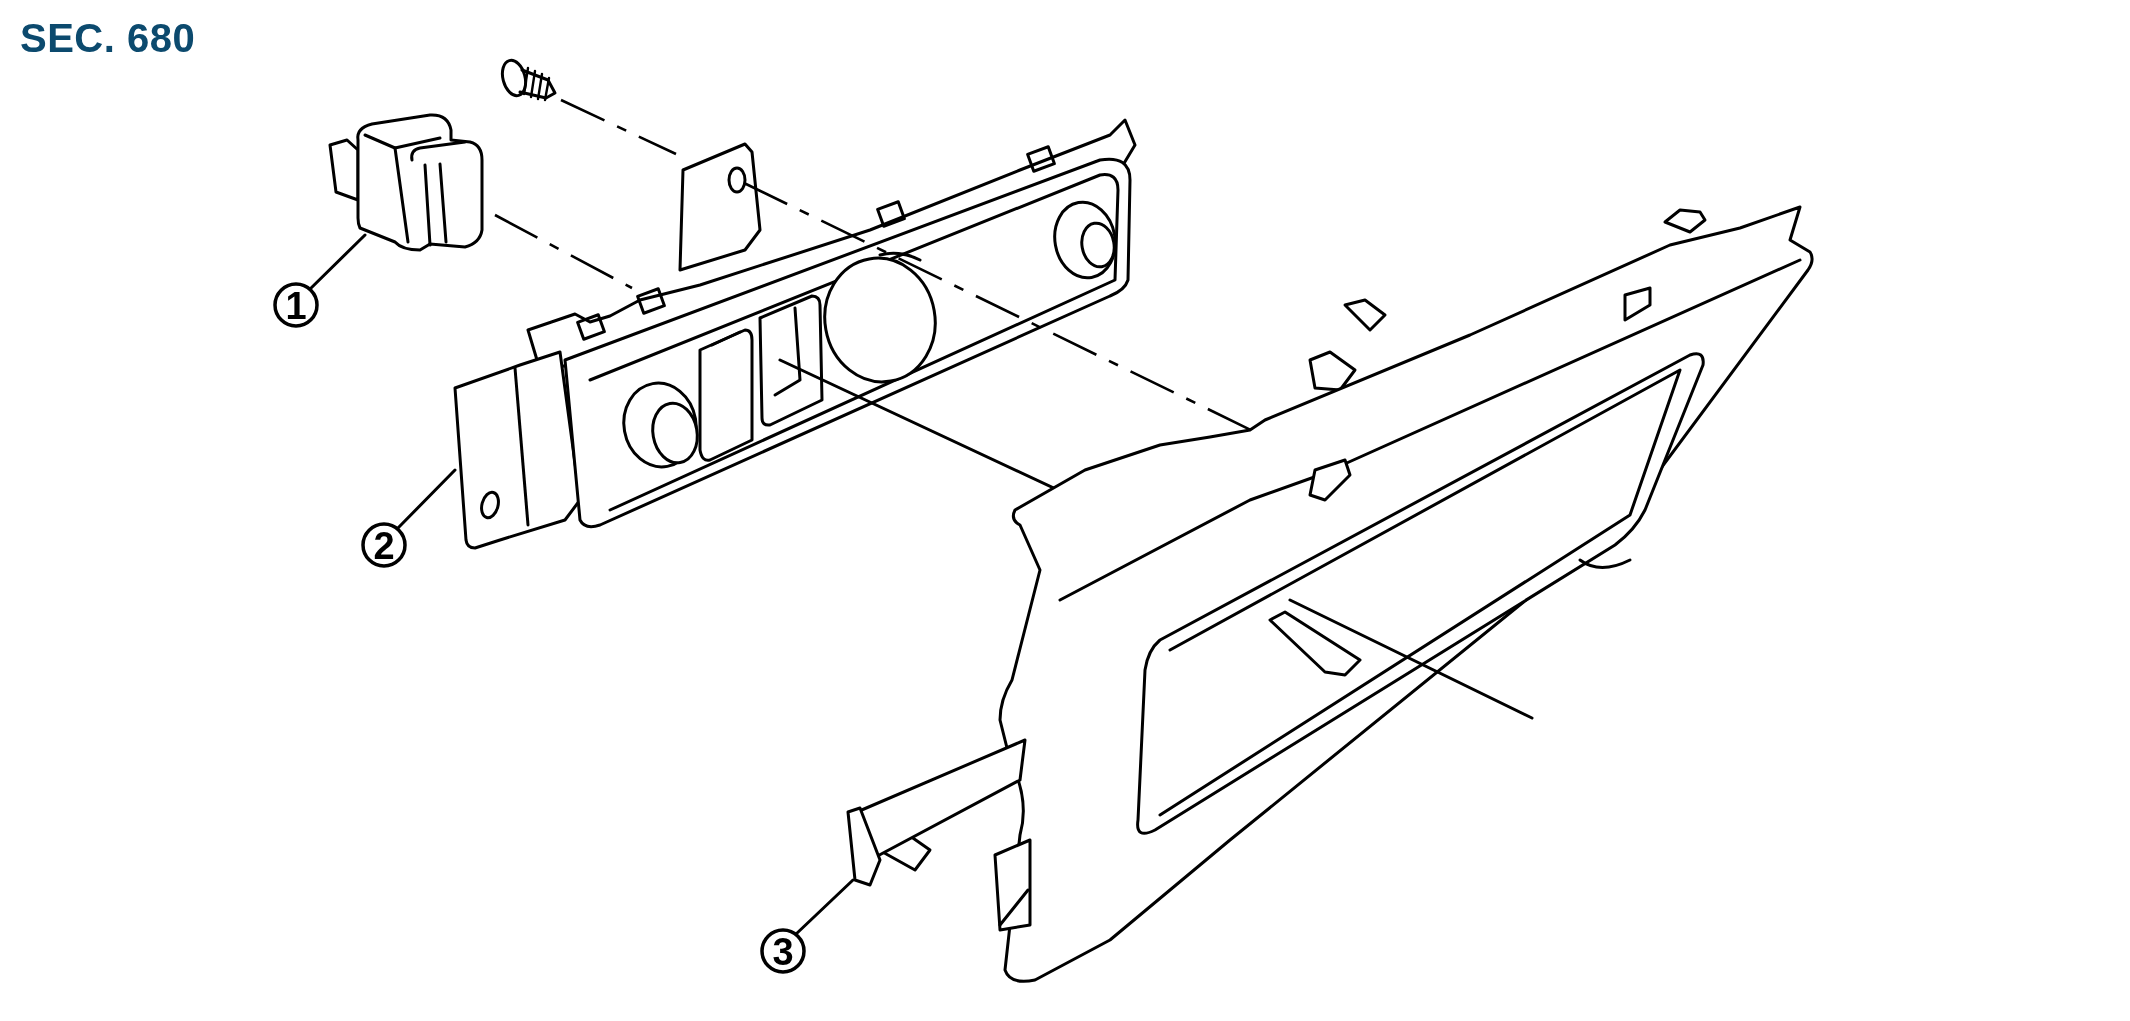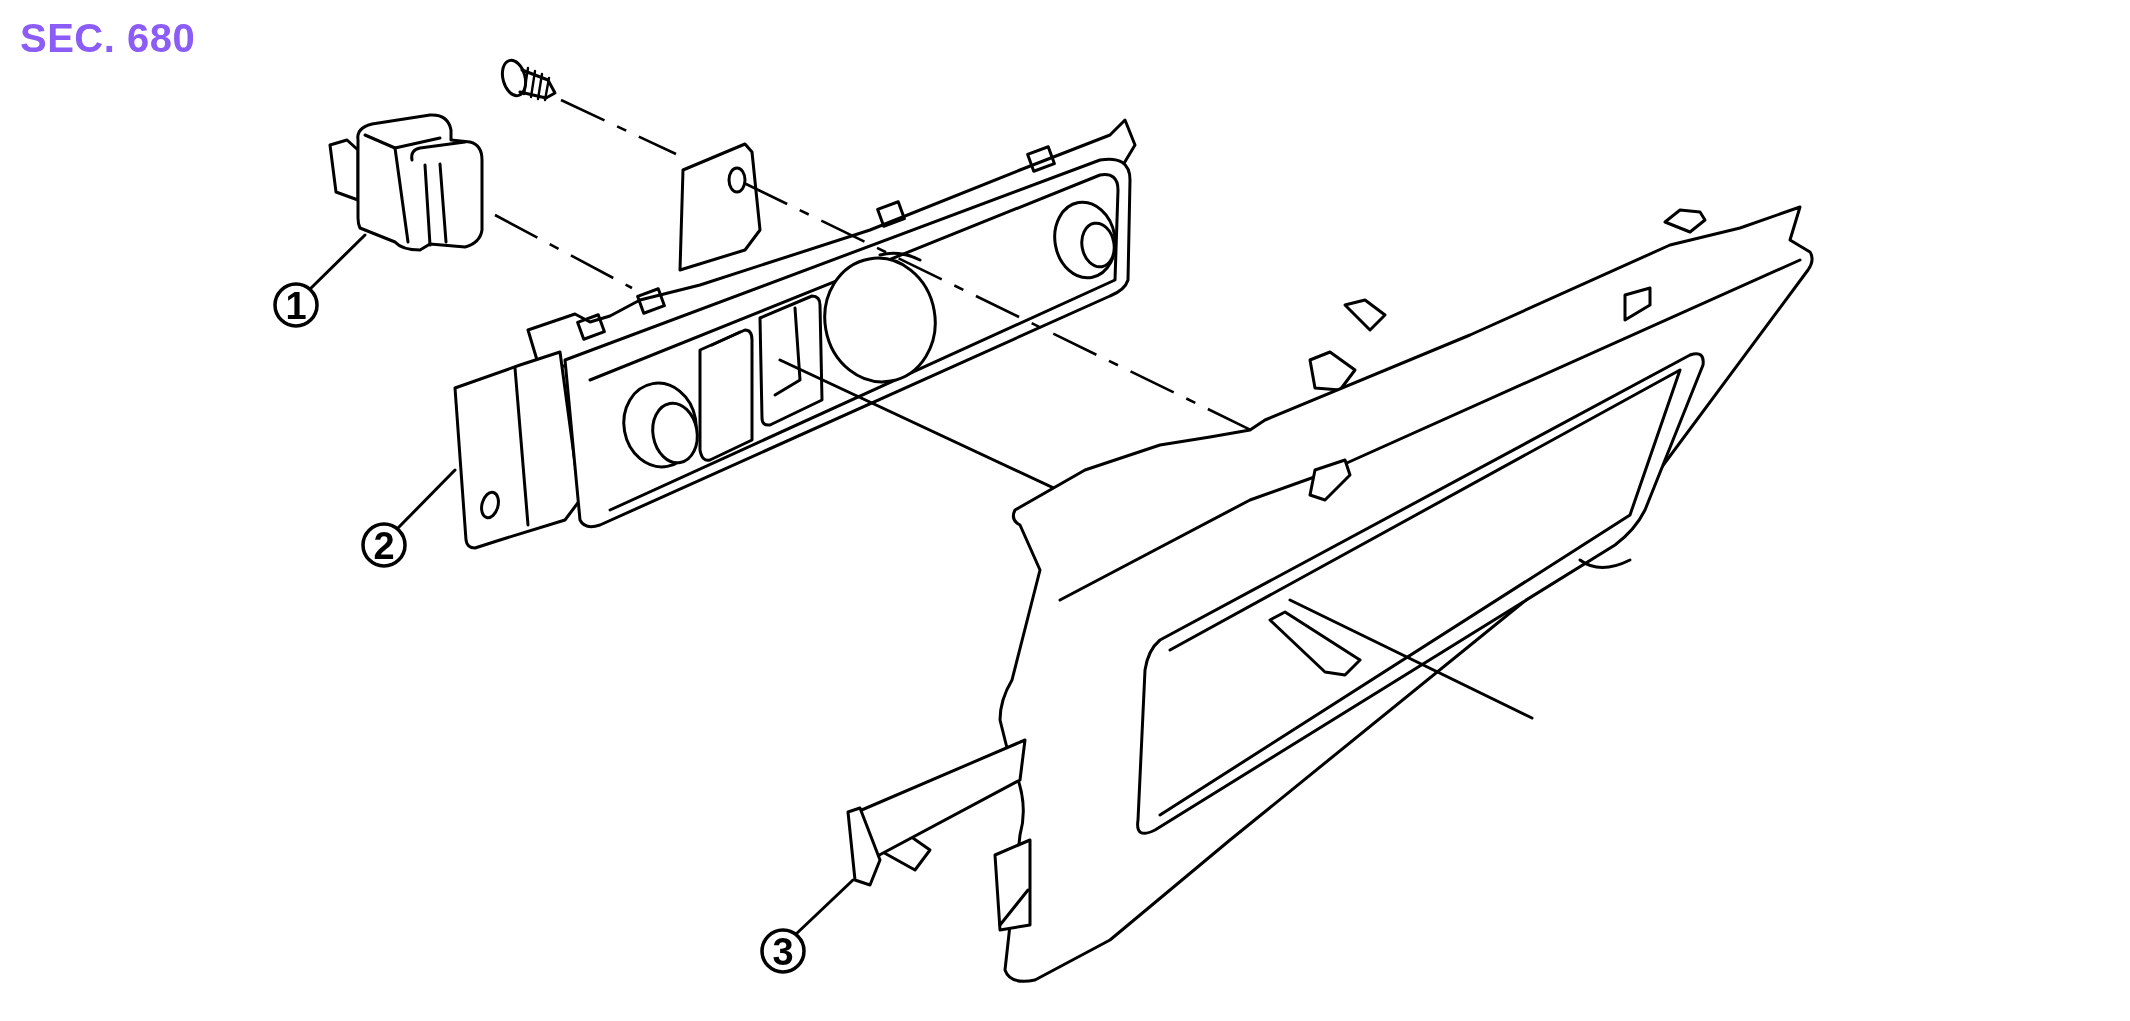--- a/index.html
+++ b/index.html
@@ -1,17 +1,17 @@
 <!DOCTYPE html>
 <html><head>
   <meta charset="utf-8">
   <style>
     html, body { margin: 0; padding: 0; background: #ffffff; }
     body { width: 2130px; height: 1021px; position: relative; overflow: hidden; font-family: "Liberation Sans", sans-serif; }
-    .sec-title { position: absolute; left: 20px; top: 16px; font-weight: bold; font-size: 40px; color: #8b5cf6; letter-spacing: 0.5px; font-family: "Liberation Sans", sans-serif; }
+    .sec-title { position: absolute; left: 20px; top: 16px; font-weight: bold; font-size: 40px; color: #0c4a6e; letter-spacing: 0.5px; font-family: "Liberation Sans", sans-serif; }
     svg.diagram { position: absolute; left: 0; top: 0; }
     .ln { fill: none; stroke: #000; stroke-width: 3; stroke-linejoin: round; stroke-linecap: round; }
     .thin { fill: none; stroke: #000; stroke-width: 2.4; stroke-linecap: round; }
     .dash { fill: none; stroke: #000; stroke-width: 2.6; stroke-dasharray: 48 14 10 14; }
     .fillw { fill: #fff; stroke: #000; stroke-width: 3; stroke-linejoin: round; }
     .callout-circle { fill: #fff; stroke: #000; stroke-width: 3.5; }
     .callout-text { font-family: "Liberation Sans", sans-serif; font-weight: bold; font-size: 38px; fill: #000; }
   </style>
 </head>
 <body>

